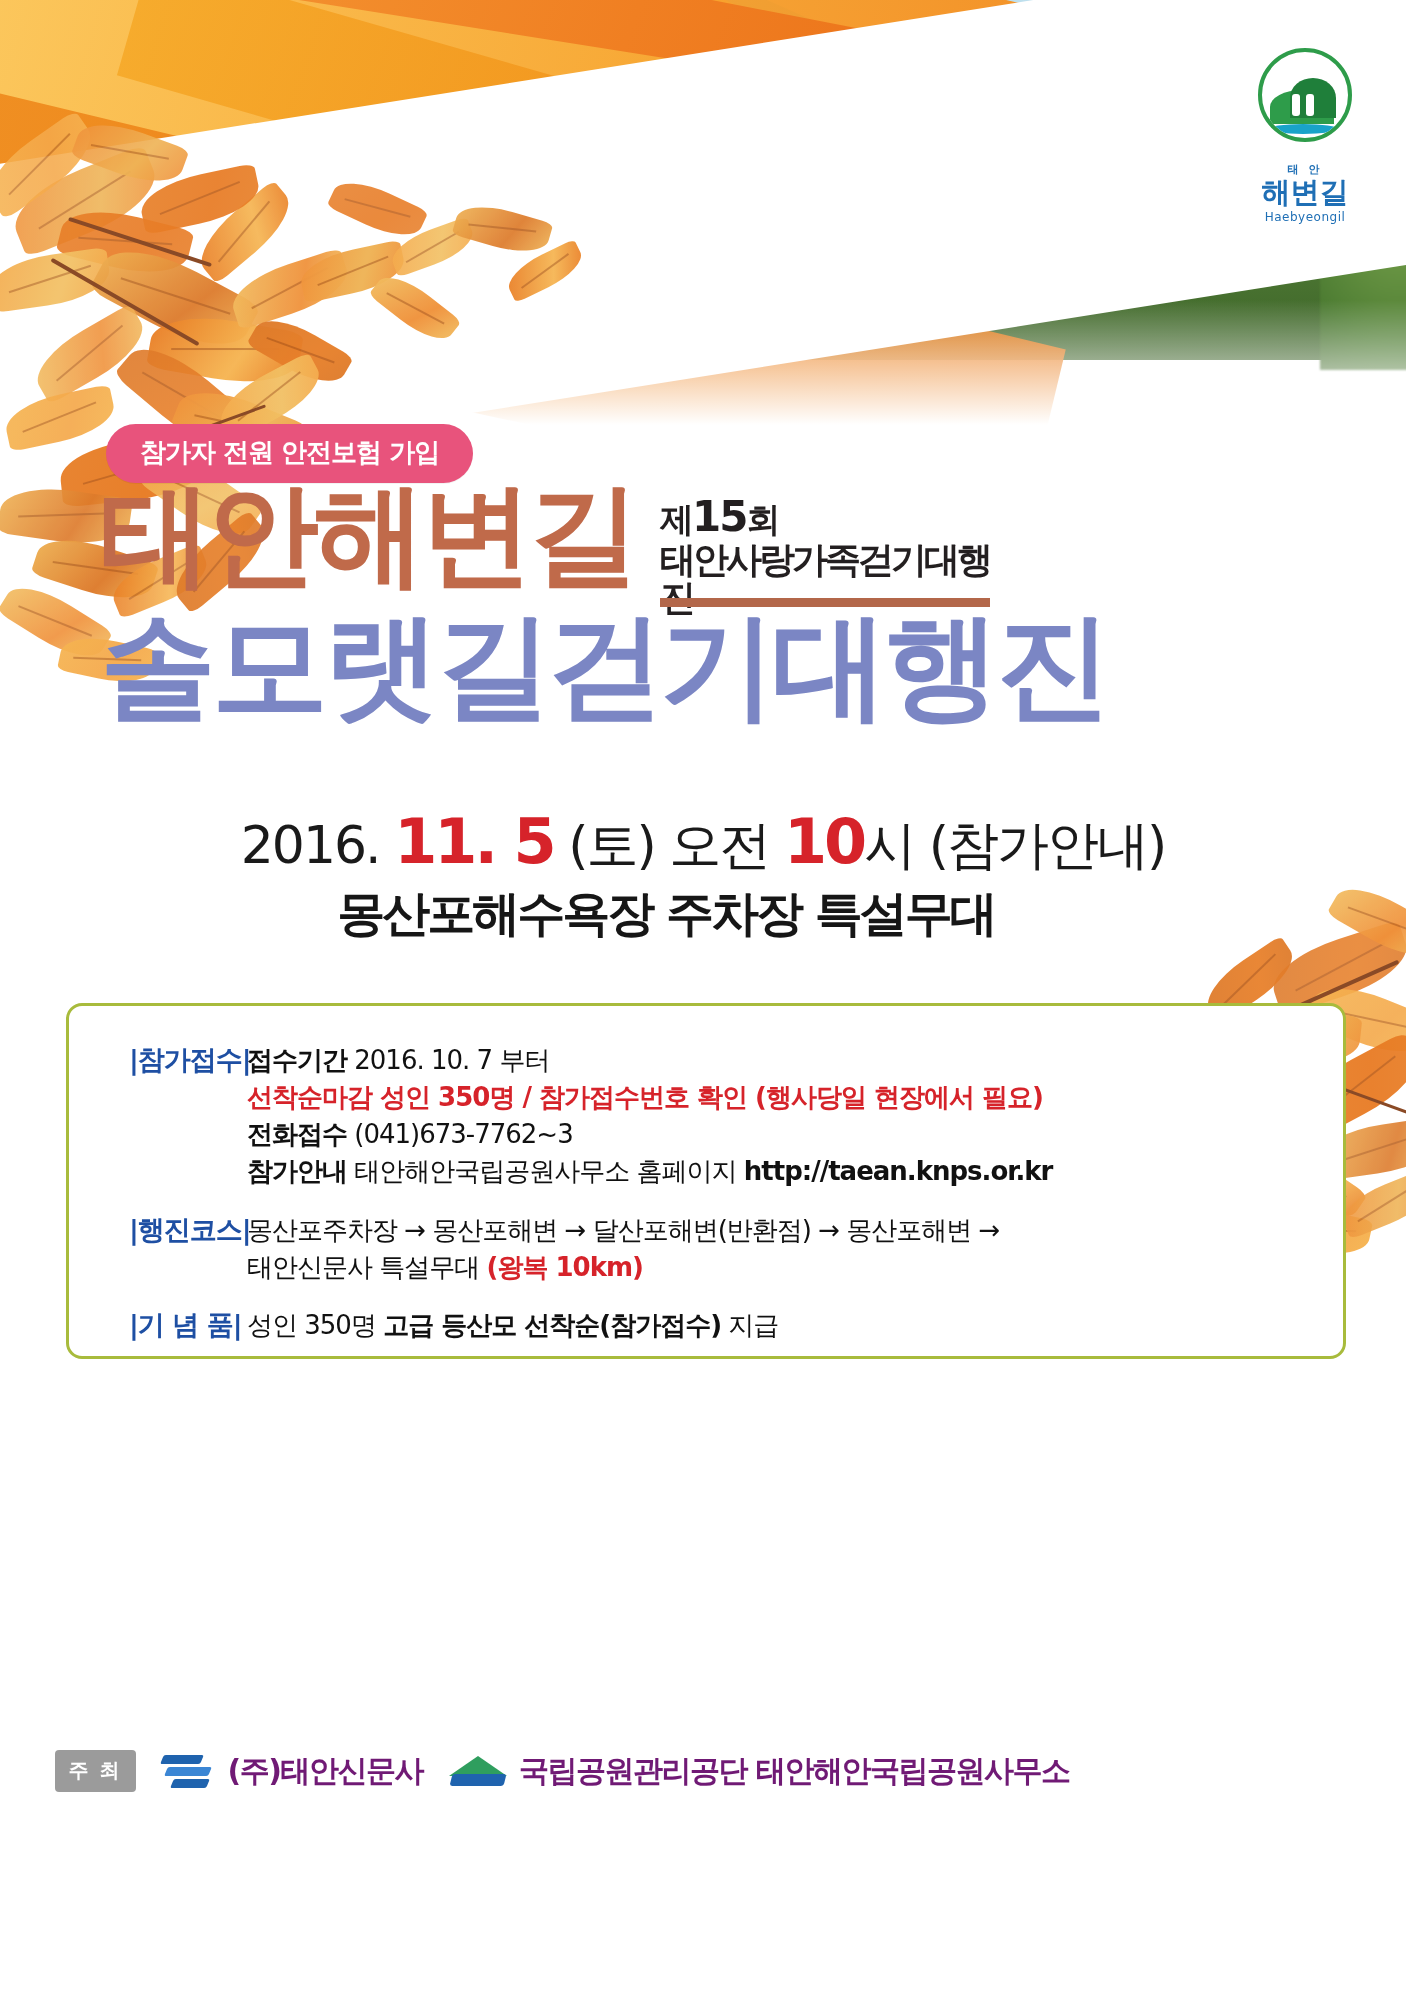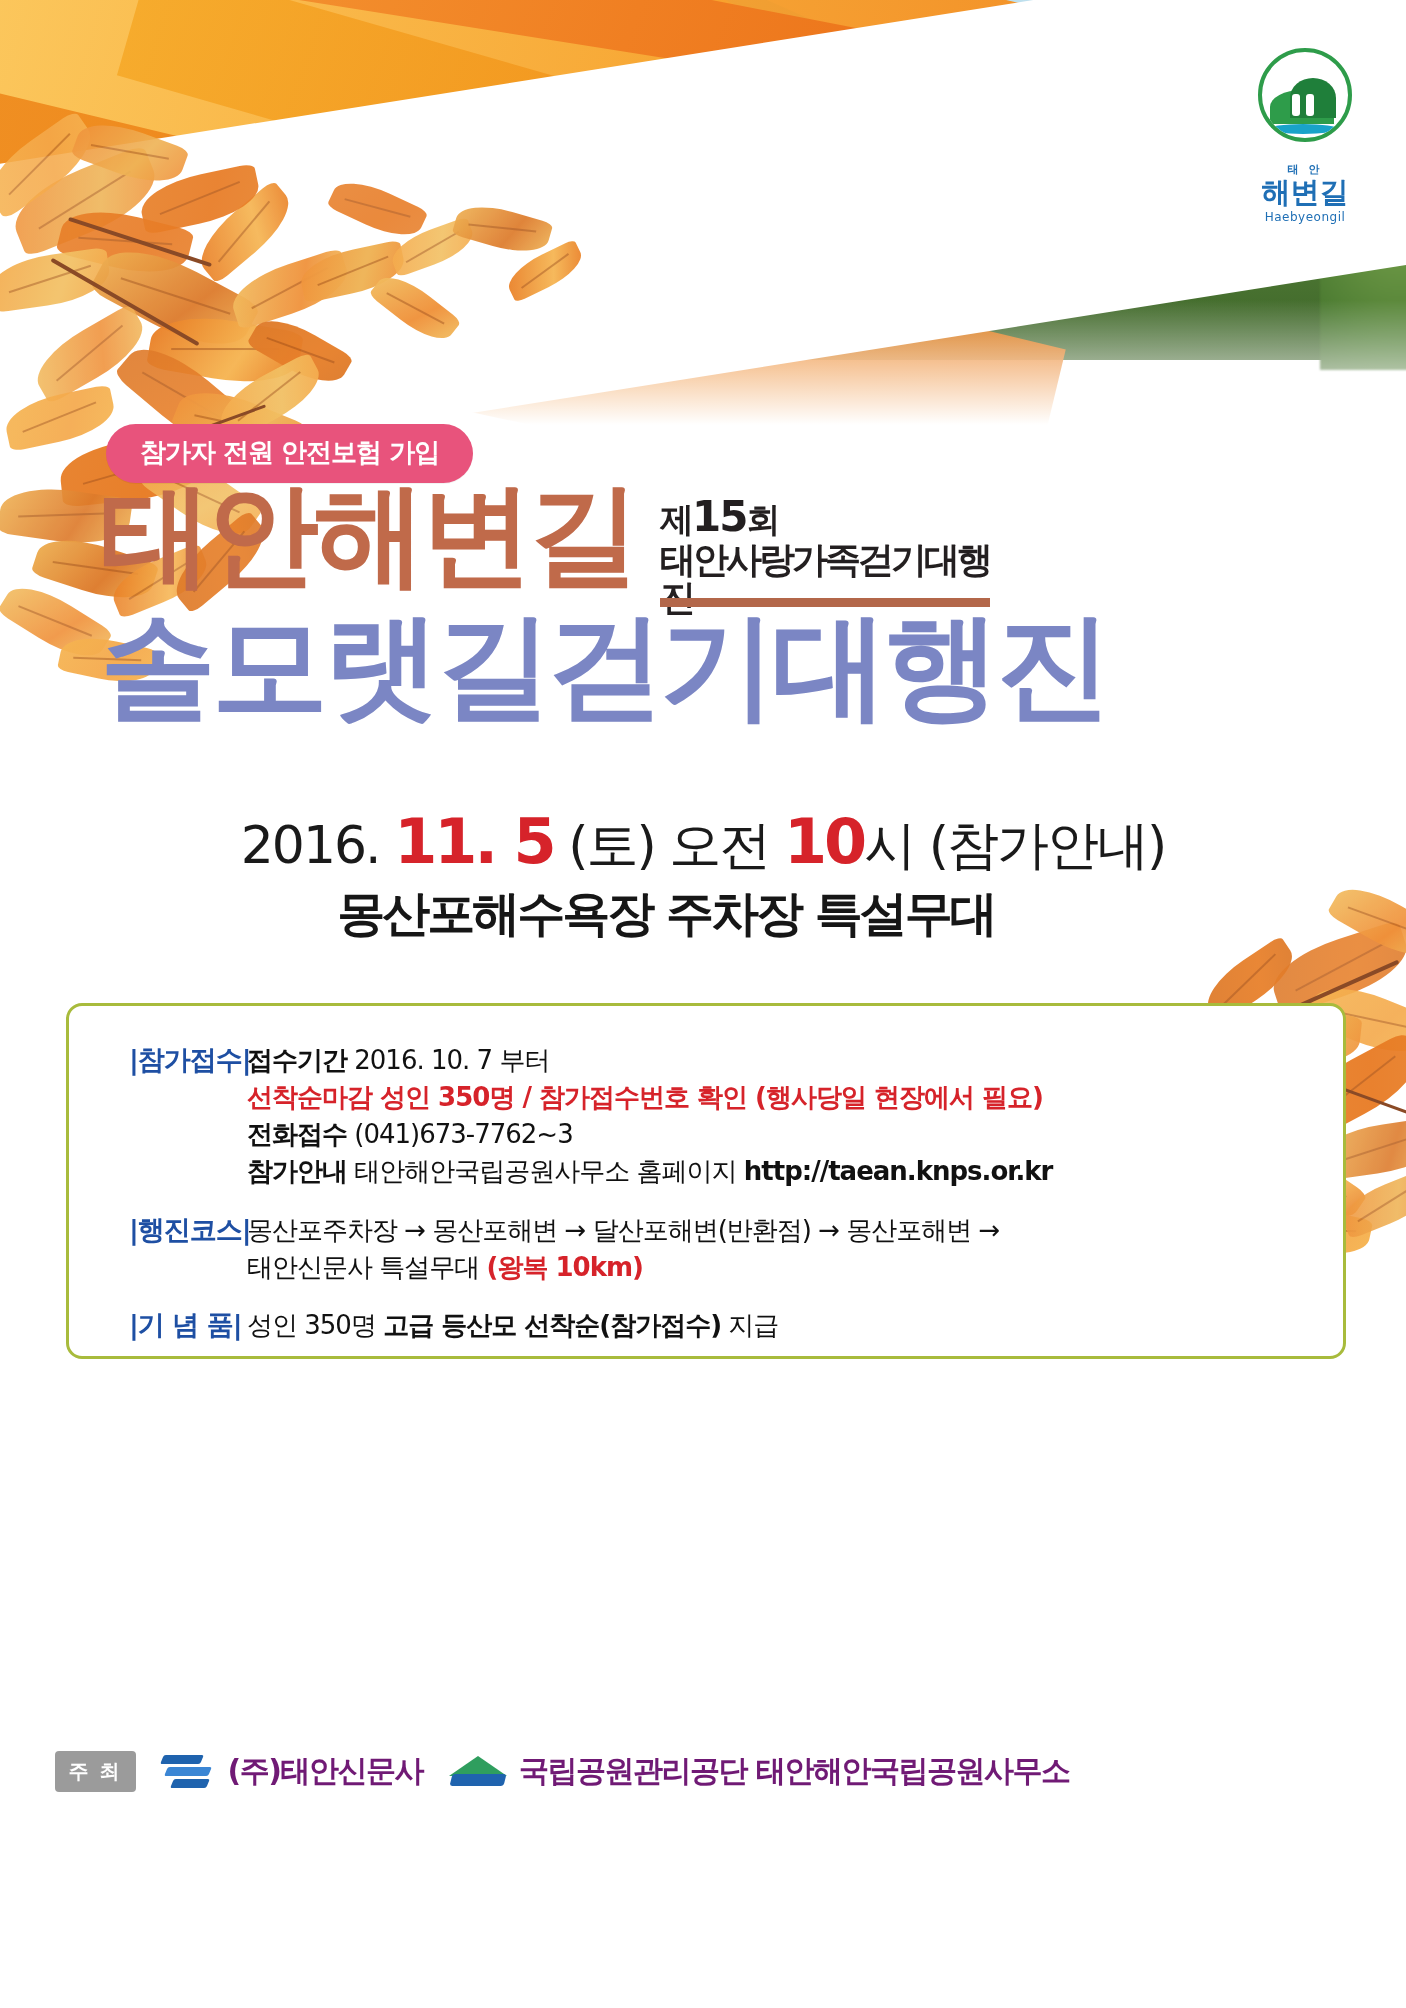--- a/index.html
+++ b/index.html
@@ -142,21 +142,21 @@
   }
   .ibody{font-size:26px;color:#111;letter-spacing:-1px;line-height:1.42;}
   .ibody .b{font-weight:bold;}
   .ibody .red{color:#d6232a;font-weight:bold;}
   .ibody .rline{color:#d6232a;font-weight:bold;}
   .isect{margin-top:22px;}
 
   
   .footer{
     position:absolute;left:0;top:1750px;width:1124px;
-    display:flex;justify-content:center;align-items:center;gap:26px;
+    display:flex;justify-content:center;gap:26px;
   }
   .host-chip{
     background:#9b9b9b;color:#fff;font-size:20px;font-weight:bold;
     padding:7px 14px;border-radius:4px;letter-spacing:2px;
   }
   .org{display:flex;align-items:center;gap:12px;}
   .org-name{font-size:30px;font-weight:bold;color:#701a75;letter-spacing:-1.5px;}
   .mark-a{width:54px;height:40px;position:relative;}
   .mark-a i{position:absolute;background:#1f63ae;display:block;border-radius:2px;}
   .mark-a i:nth-child(1){left:0;top:4px;width:40px;height:9px;transform:skewX(-22deg);}

